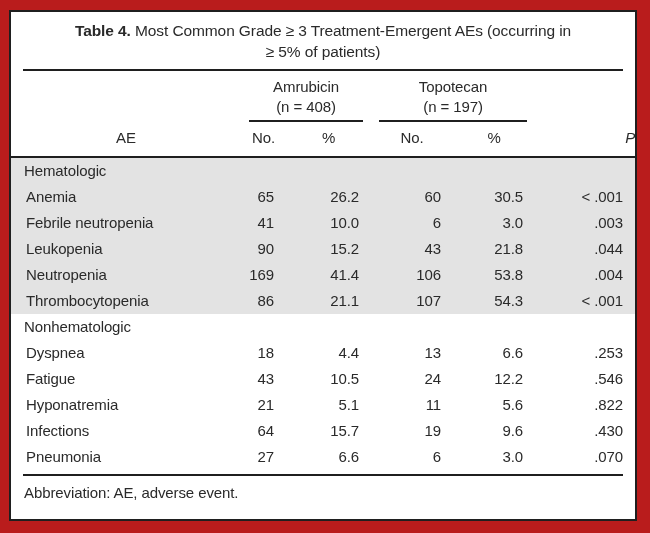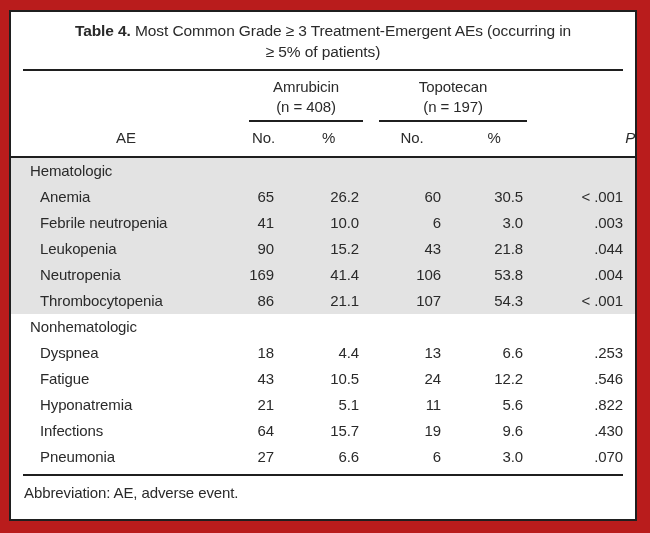--- a/index.html
+++ b/index.html
@@ -47,22 +47,22 @@
   tr.cols-row th {
     padding: 7px 0 9px;
     line-height: 18px;
     border-bottom: 2px solid var(--rule, #1f1f1f);
   }
   th.ae-head { text-align: center; padding-right: 40px; }
   th.num-head { }
   th.p-head { text-align: right; padding-right: 12px; font-style: italic; }
   tbody td { height: 26px; line-height: 26px; white-space: nowrap; }
   tbody tr.shaded td { background: var(--shaded, #e3e3e3); }
-  td.ae-cell { text-align: left; padding-left: 19px; }
-  td.ae-cell.indent { padding-left: 29px; }
+  td.ae-cell { text-align: left; padding-left: 13px; }
+  td.ae-cell.indent { padding-left: 15px; }
   td.num { text-align: right; padding-right: 12px; }
   .foot-rule {
     margin: 4px 12px 0;
     border-top: 2px solid var(--rule, #1f1f1f);
   }
   .footnote {
     padding: 7px 12px 0 13px;
     font-size: 15px;
     line-height: 20px;
   }

